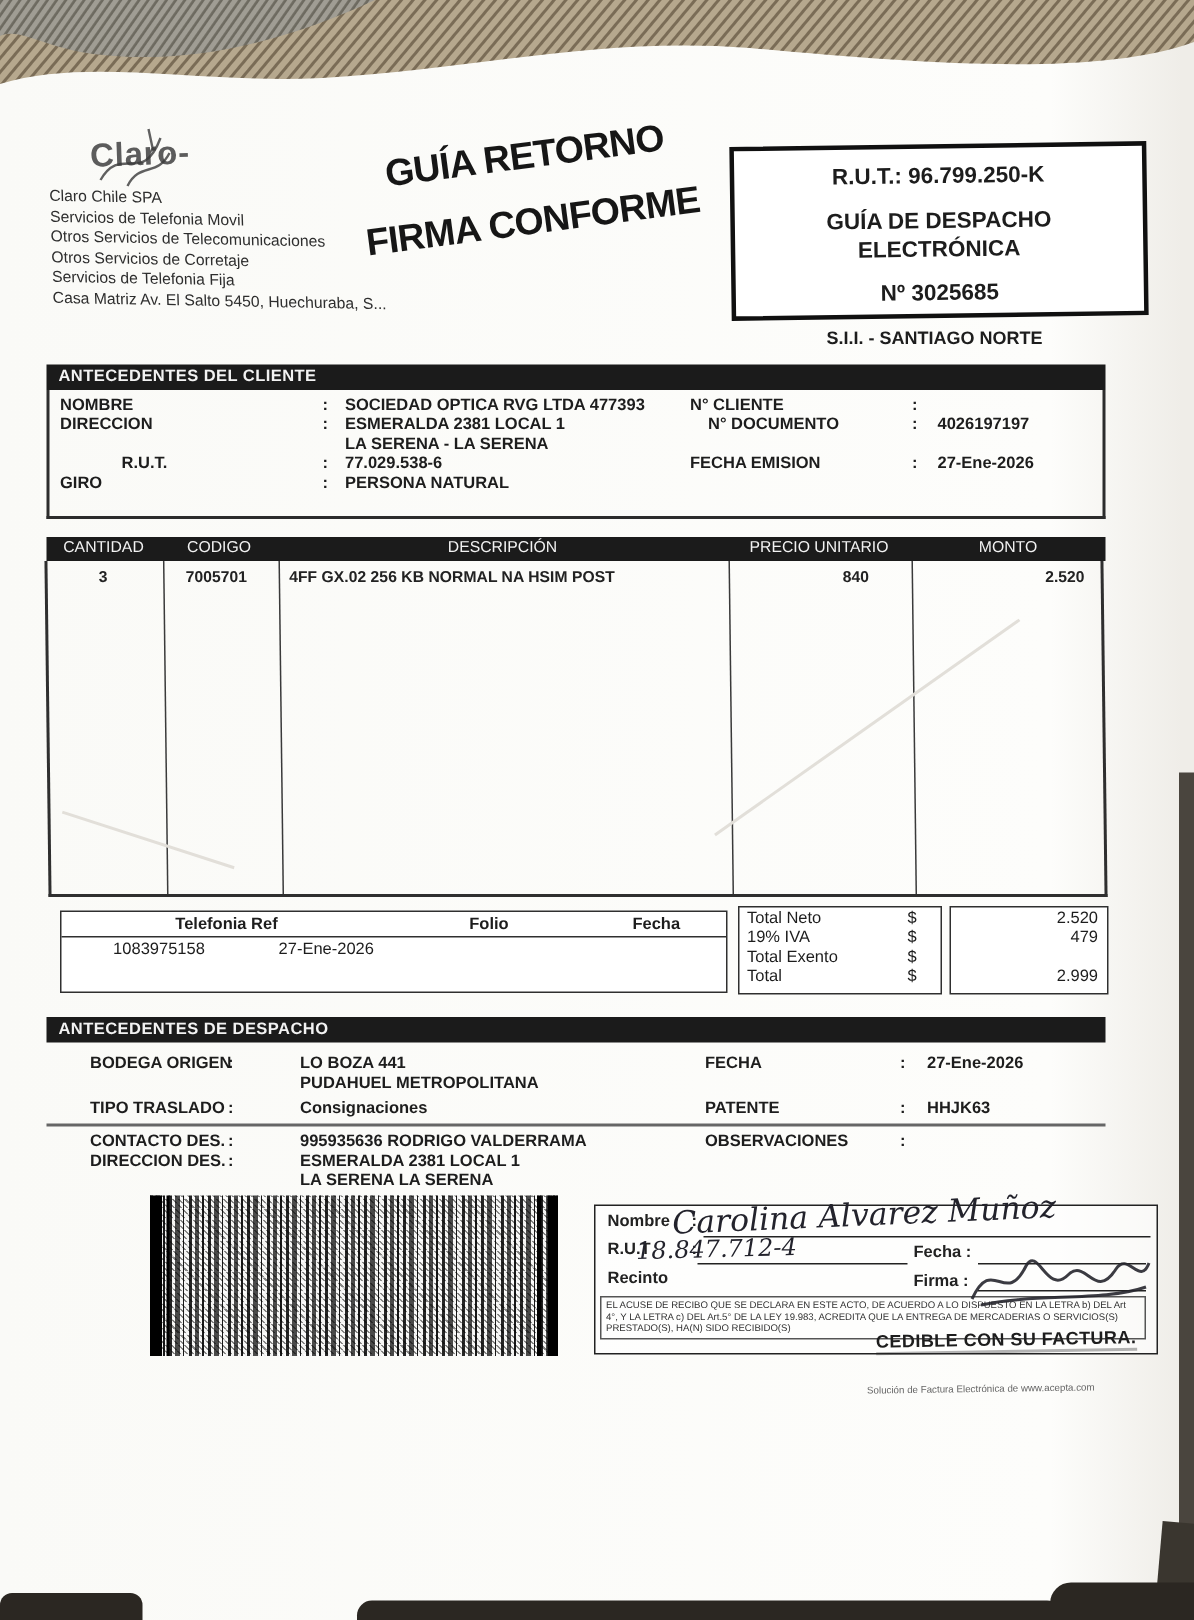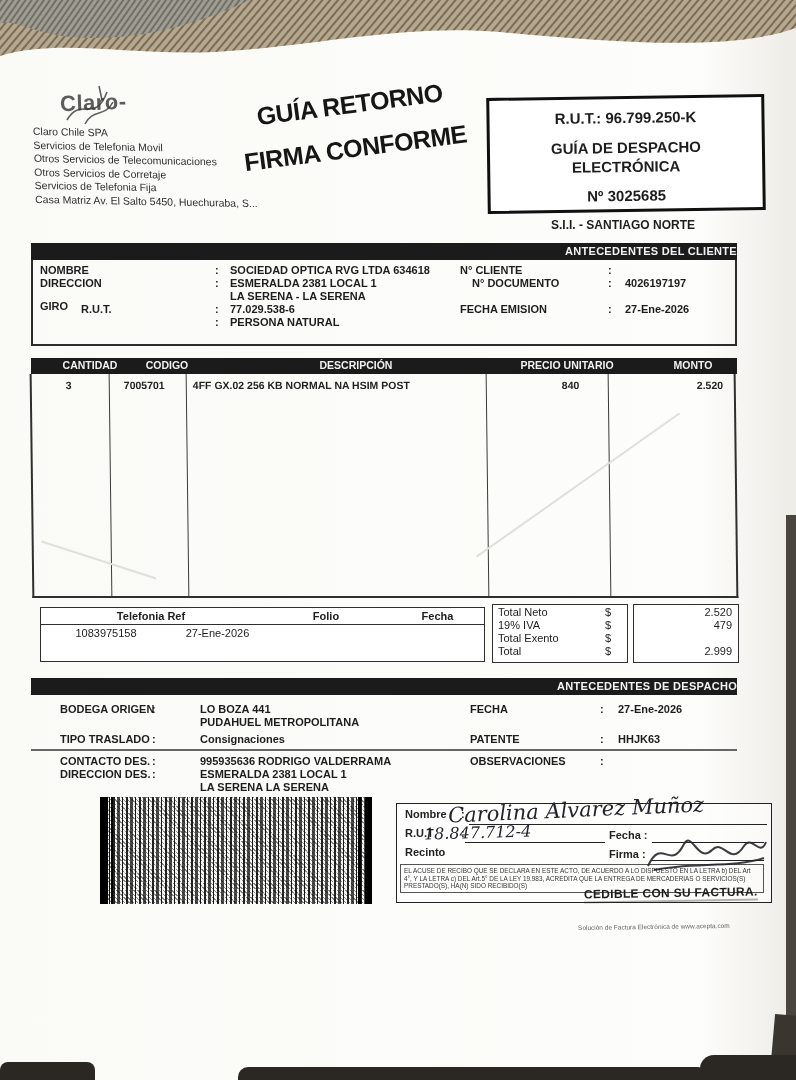--- a/index.html
+++ b/index.html
@@ -20,25 +20,25 @@
     color:#161616;transform:rotate(-7.5deg);letter-spacing:-.5px;line-height:44px;white-space:nowrap;}
   .rut-box{left:487px;top:96px;width:272px;height:110px;border:3px solid #101010;background:#fff;
     transform:rotate(-.8deg);text-align:center;}
   .rut-box .r1{margin-top:10px;font-size:15px;font-weight:bold;}
   .rut-box .r2{margin-top:12px;font-size:15px;font-weight:bold;line-height:19px;}
   .rut-box .r3{margin-top:11px;font-size:15px;font-weight:bold;}
   .sii-office{left:487px;top:218px;width:272px;text-align:center;font-size:12px;font-weight:bold;}
   
   .secbar{left:31px;width:706px;height:17px;background:#1b1b1b;color:#f2f2f2;
     font-size:11px;font-weight:bold;line-height:17px;padding-left:8px;box-sizing:border-box;
-    letter-spacing:.3px;text-align:right;}
+    letter-spacing:.3px;}
   .client-box{left:31px;top:260px;width:706px;height:86px;border:2px solid #2c2c2c;border-top:none;box-sizing:border-box;}
   
   .items-head{left:31px;top:358px;width:706px;height:16px;background:#1b1b1b;color:#f2f2f2;}
-  .items-head span{position:absolute;top:1px;font-size:10.5px;font-weight:bold;transform:translateX(-50%);white-space:nowrap;margin-left:21px;}
+  .items-head span{position:absolute;top:1px;font-size:10.5px;font-weight:normal;transform:translateX(-50%);white-space:nowrap;}
   .items-body{left:31px;top:374px;width:706px;height:224px;border:2px solid #2f2f2f;border-top:none;
     box-sizing:border-box;transform:skewX(.7deg);}
   .vline{position:absolute;top:0;height:100%;border-left:1.5px solid #3a3a3a;}
   .cell{position:absolute;top:5px;font-size:10.5px;font-weight:bold;color:#222;white-space:nowrap;}
   .crease{position:absolute;background:#e2dfd9;height:1.5px;}
   
   .ref-table{left:40px;top:607px;width:443px;border:1.5px solid #2f2f2f;background:#fff;}
   .ref-row{display:flex;}
   .ref-row div{font-size:11px;text-align:center;padding:2px 0;}
   .ref-row.head div{font-weight:bold;}
@@ -129,32 +129,32 @@
     </div>
     <div class="r3">Nº 3025685</div>
   </div>
   <div class="abs sii-office">S.I.I. - SANTIAGO NORTE</div>
 
   <div class="abs secbar" style="top:243px;">ANTECEDENTES DEL CLIENTE</div>
   <div class="abs client-box"></div>
 
   <span class="abs lbl" style="left:40px;top:264px;">NOMBRE</span>
   <span class="abs colon" style="left:215px;top:264px;">:</span>
-  <span class="abs val" style="left:230px;top:264px;">SOCIEDAD OPTICA RVG LTDA 634618</span>
+  <span class="abs val" style="left:230px;top:264px;">SOCIEDAD OPTICA RVG LTDA 477393</span>
 
   <span class="abs lbl" style="left:40px;top:277px;">DIRECCION</span>
   <span class="abs colon" style="left:215px;top:277px;">:</span>
   <span class="abs val" style="left:230px;top:277px;">ESMERALDA 2381 LOCAL 1</span>
   <span class="abs val" style="left:230px;top:290px;">LA SERENA -  LA SERENA</span>
 
   <span class="abs lbl" style="left:40px;top:303px;padding-left:41px;">R.U.T.</span>
   <span class="abs colon" style="left:215px;top:303px;">:</span>
   <span class="abs val" style="left:230px;top:303px;">77.029.538-6</span>
 
-  <span class="abs lbl" style="left:40px;top:300px;text-align:right;">GIRO</span>
+  <span class="abs lbl" style="left:40px;top:316px;text-align:right;">GIRO</span>
   <span class="abs colon" style="left:215px;top:316px;">:</span>
   <span class="abs val" style="left:230px;top:316px;">PERSONA NATURAL</span>
 
   <span class="abs lbl" style="left:460px;top:264px;">N° CLIENTE</span>
   <span class="abs colon" style="left:608px;top:264px;">:</span>
   <span class="abs val" style="left:625px;top:264px;"></span>
 
   <span class="abs lbl" style="left:460px;top:277px;padding-left:12px;">N° DOCUMENTO</span>
   <span class="abs colon" style="left:608px;top:277px;">:</span>
   <span class="abs val" style="left:625px;top:277px;">4026197197</span>

